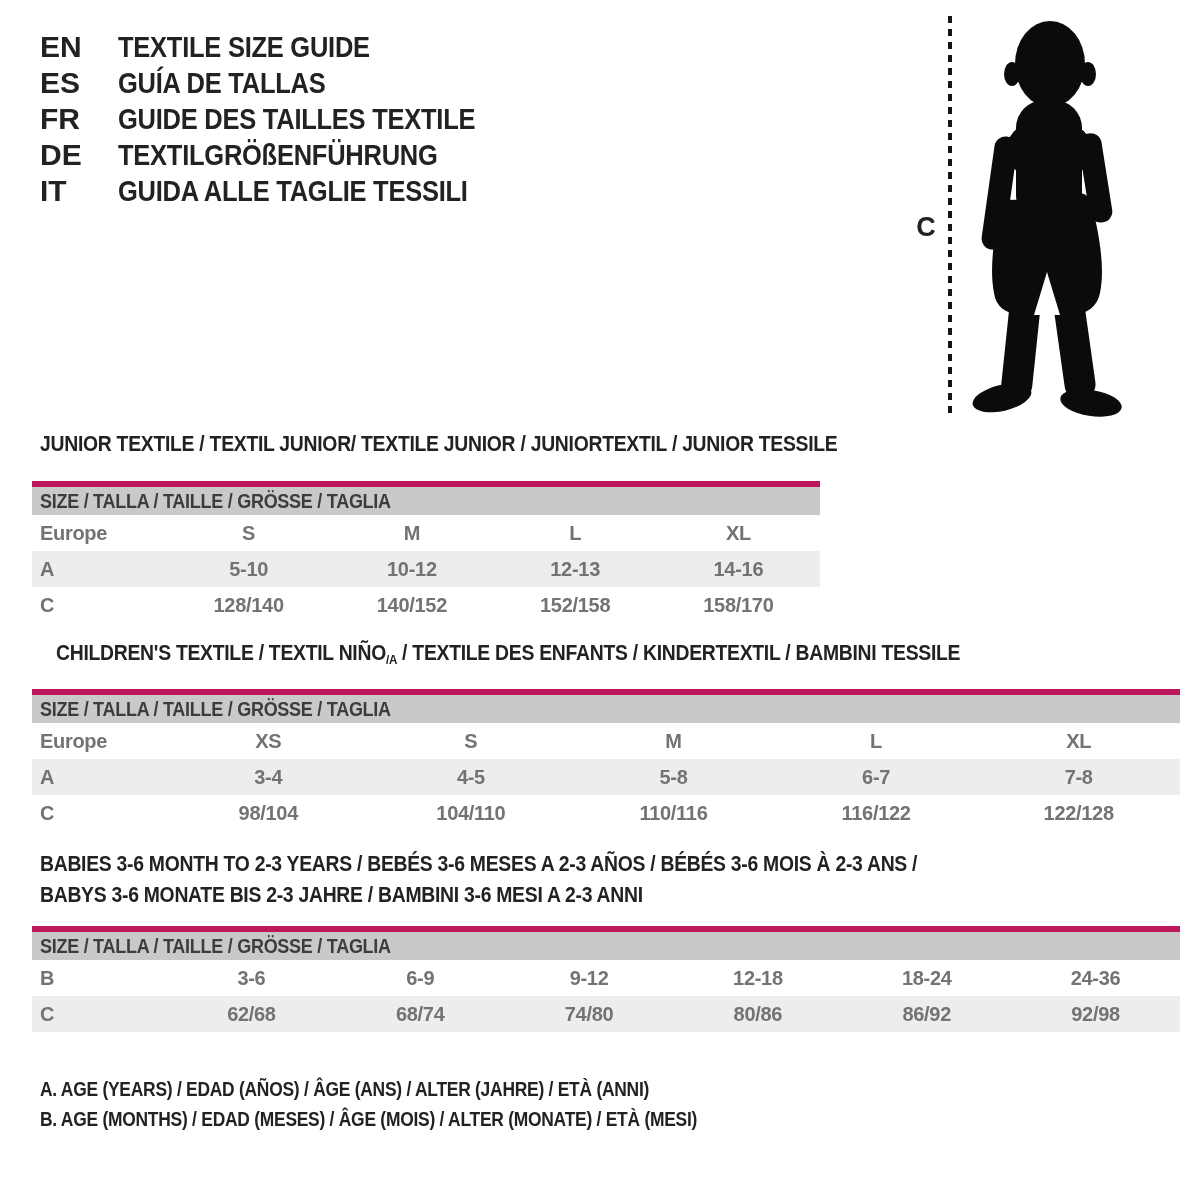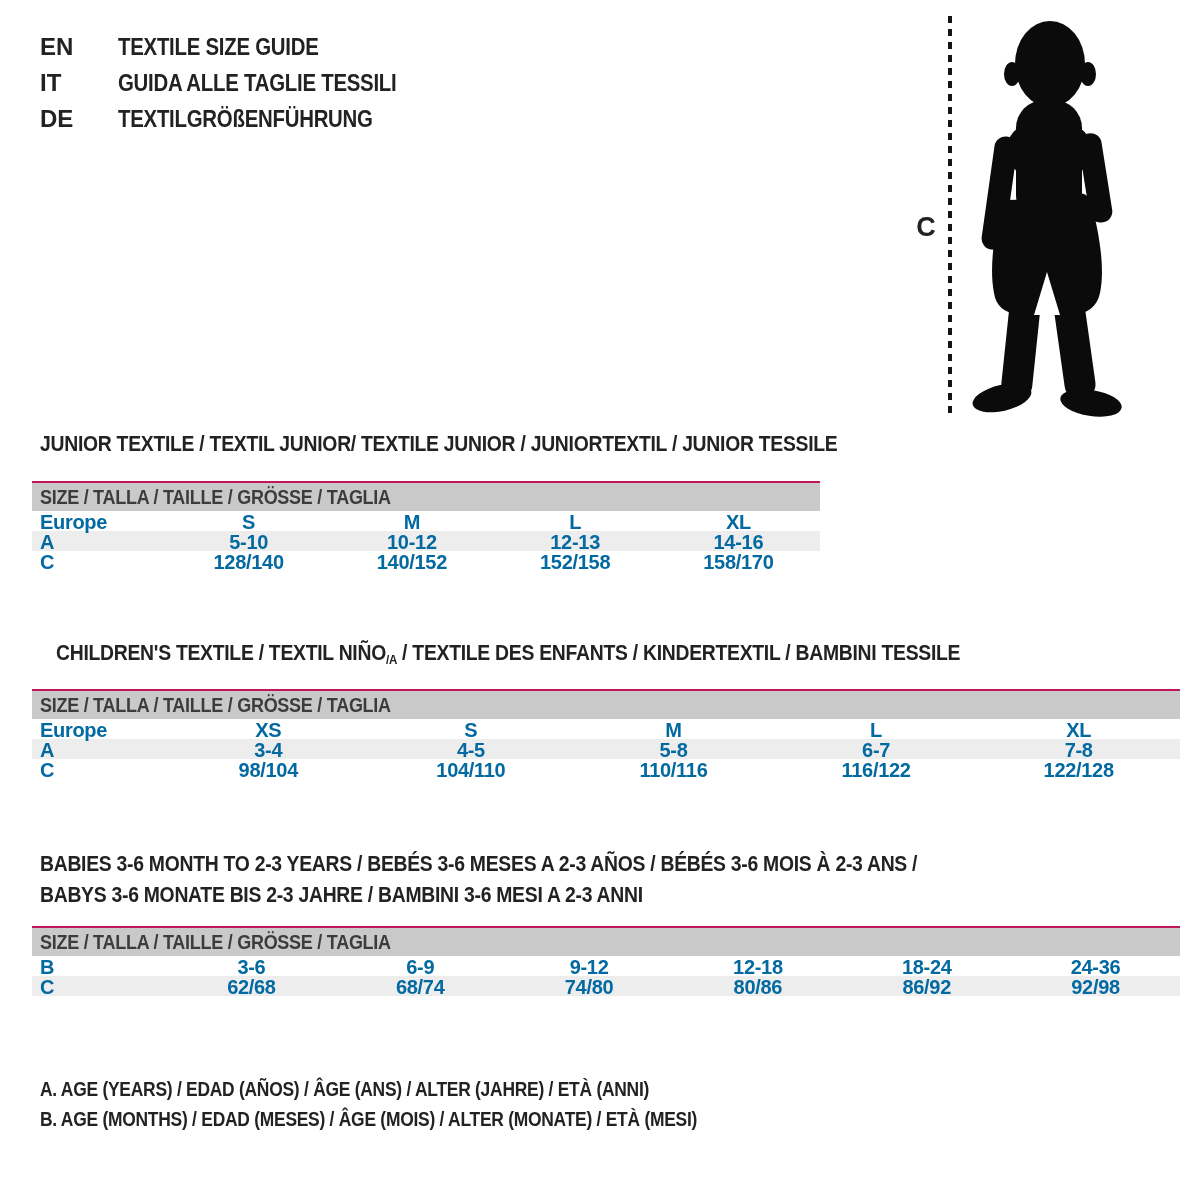--- a/index.html
+++ b/index.html
@@ -10,21 +10,21 @@
     color:#222;
     -webkit-font-smoothing:antialiased;
   }
   .canvas { position:relative; width:1200px; height:1200px; overflow:hidden; background:#fff; }
 
   .cond { display:inline-block; transform:scaleX(0.85); transform-origin:0 50%; white-space:nowrap; letter-spacing:-0.3px; }
   .cond90 { display:inline-block; transform:scaleX(0.90); transform-origin:0 50%; white-space:nowrap; letter-spacing:-0.3px; }
 
   
   .lang-block { position:absolute; left:40px; top:29px; }
-  .lang-row { display:flex; height:36px; align-items:center; font-size:24px; }
+  .lang-row { display:flex; height:36px; align-items:center; font-size:30px; }
   .lang-code { width:78px; flex:0 0 78px; }
 
   
   .measure-line {
     position:absolute; left:948px; top:16px; width:4px; height:402px;
     background:repeating-linear-gradient(to bottom, #151515 0 7px, transparent 7px 13px);
   }
   .measure-label { position:absolute; left:908px; top:212px; width:36px; text-align:center; font-size:27px; }
   .baby-figure { position:absolute; left:958px; top:12px; }
 
@@ -35,50 +35,58 @@
   .title-babies   { top:849px; line-height:31px; }
   .sub { font-size:0.6em; position:relative; top:0.30em; }
 
   
   .size-table { position:absolute; left:32px; }
   .t-junior   { top:481px; width:788px; }
   .t-children { top:689px; width:1148px; }
   .t-babies   { top:926px; width:1148px; }
 
   .band {
-    height:28px; background:#c9c9c9; border-top:2px solid #be185d;
+    height:28px; background:#c9c9c9; border-top:6px solid #be185d;
     display:flex; align-items:center; padding-left:8px;
     font-size:20px; color:#3c3c3c;
   }
-  .trow { display:flex; height:20px; font-size:20px; color:#0369a1; letter-spacing:-0.3px; }
+  .trow { display:flex; height:36px; align-items:center; font-size:20px; color:#737373; letter-spacing:-0.3px; }
   .trow.shaded { background:#ededed; }
   .tlabel { flex:0 0 135px; width:135px; padding-left:8px; box-sizing:border-box; }
   .tcell { flex:1; text-align:center; }
 
   
   .legend-block { position:absolute; left:40px; top:1074px; }
   .legend-line { height:30px; display:flex; align-items:center; font-size:20.5px; }
 </style>
 </head>
 <body>
 
 <div class="canvas">
 
   <div class="lang-block">
     <div class="lang-row">
       <span class="lang-code">EN</span>
       <span class="cond">TEXTILE SIZE GUIDE</span>
     </div>
     <div class="lang-row">
+      <span class="lang-code">ES</span>
+      <span class="cond">GUÍA DE TALLAS</span>
+    </div>
+    <div class="lang-row">
+      <span class="lang-code">FR</span>
+      <span class="cond">GUIDE DES TAILLES TEXTILE</span>
+    </div>
+    <div class="lang-row">
+      <span class="lang-code">DE</span>
+      <span class="cond">TEXTILGRÖßENFÜHRUNG</span>
+    </div>
+    <div class="lang-row">
       <span class="lang-code">IT</span>
       <span class="cond">GUIDA ALLE TAGLIE TESSILI</span>
-    </div>
-    <div class="lang-row">
-      <span class="lang-code">DE</span>
-      <span class="cond">TEXTILGRÖßENFÜHRUNG</span>
     </div>
   </div>
 
   <div class="measure-line"></div>
   <div class="measure-label">C</div>
   <svg class="baby-figure" width="182" height="408" viewBox="0 0 182 408" aria-hidden="true">
     <g fill="#0b0b0b">
       <ellipse cx="92" cy="52" rx="35" ry="43"></ellipse>
       <ellipse cx="54" cy="62" rx="8" ry="12"></ellipse>
       <ellipse cx="130" cy="62" rx="8" ry="12"></ellipse>

